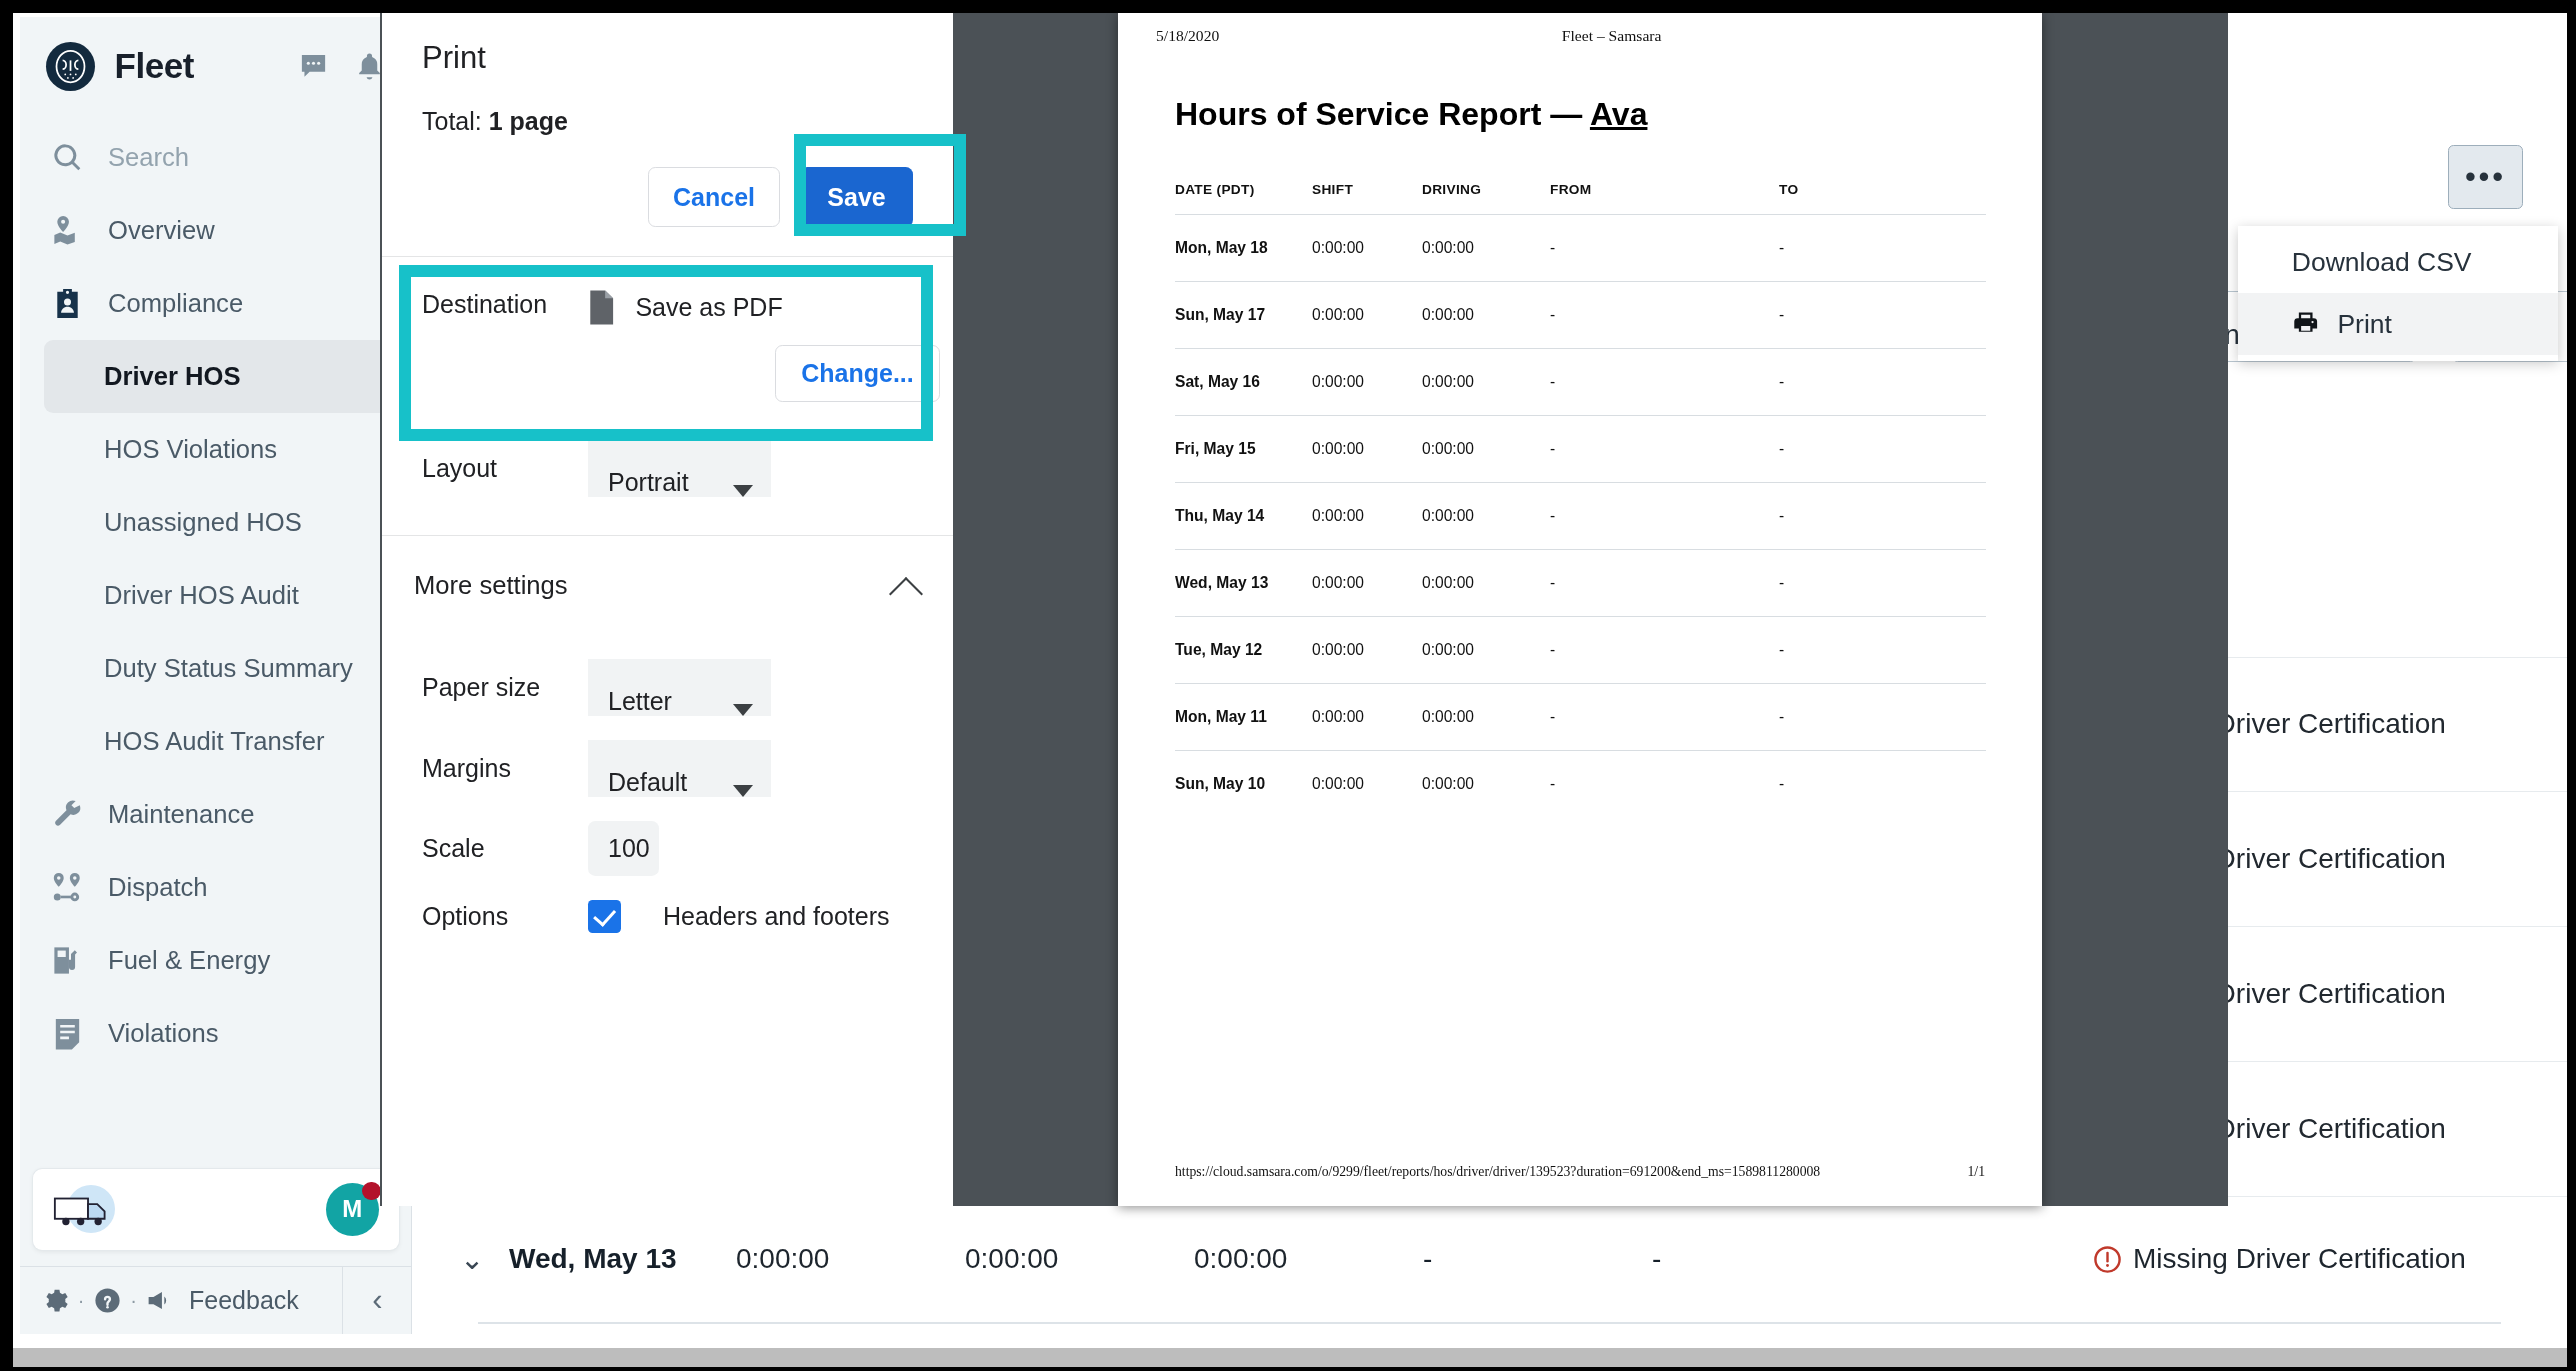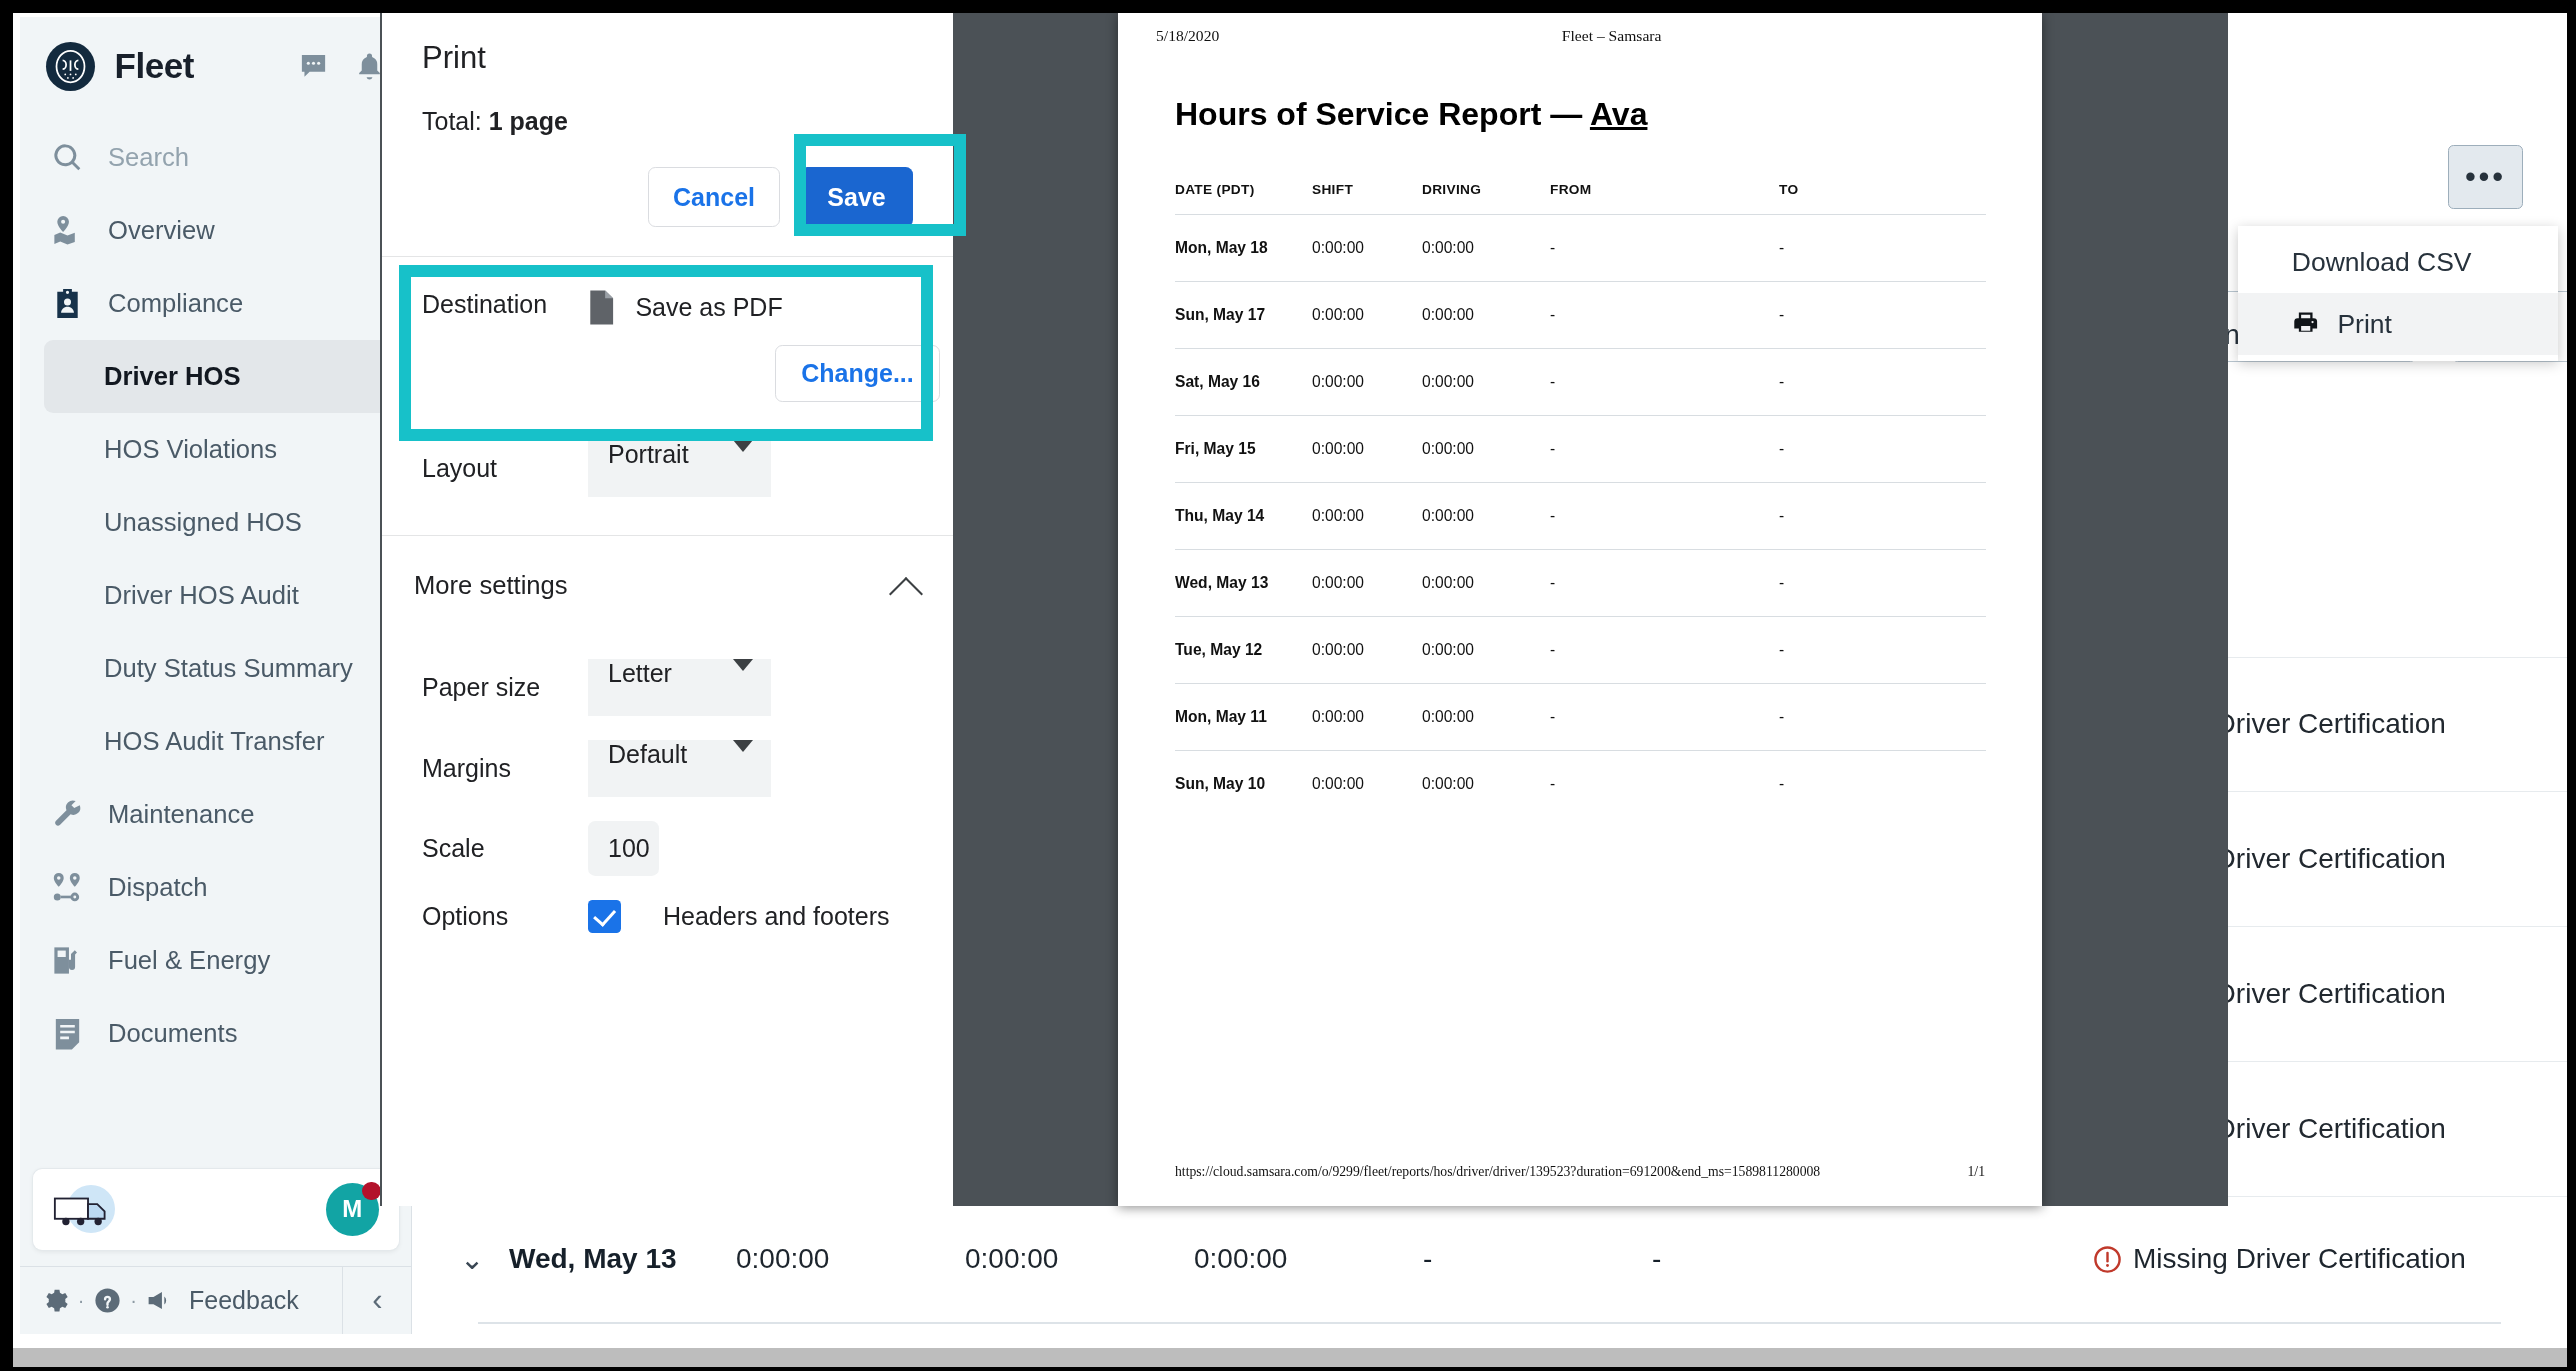--- a/index.html
+++ b/index.html
@@ -257,21 +257,21 @@
   .radio.on::after { content:""; position:absolute; left:6.4px; top:6.4px; width:14.6px; height:14.6px; border-radius:50%; background:#1a73e8;}
   .pd-pages .rlabel { margin-left:42px; font-size:25px;}
   .pd-range { margin-top:20px; align-items:center;}
   .range-input {
     margin-left:42px; width:229px; height:55px; background:#f1f3f4; border-radius:7.3px;
     display:flex; align-items:center; padding-left:22px; color:#5f6368; font-size:24px;
   }
   .pd-layout { margin-top:38px; align-items:center; }
   .select {
     width:183px; height:57px; background:#f1f3f4; border-radius:0;
-    display:flex; align-items:flex-start; padding:0 18.3px 0 20px; font-size:25px; color:#202124;
+    display:flex; align-items:flex-end; padding:0 18.3px 0 20px; font-size:25px; color:#202124;
   }
   .select .caret { margin-left:auto; width:0;height:0;border-left:10px solid transparent;border-right:10px solid transparent;border-top:12px solid #3c4043;}
   .pd-divider { margin-top:38px; height:0.9px; background:#e4e5e6;}
   .pd-more {
     display:flex; align-items:center; padding:0 32px; height:99px;
     font-size:25.6px; color:#202124;
   }
   .pd-more .chev-up { margin-left:auto; width:27.4px; height:18.3px; position:relative;}
   .pd-more .chev-up::before {
     content:""; position:absolute; left:0; top:5.5px; width:22px; height:22px;
@@ -466,21 +466,21 @@
         </span>
         <span class="sb-lbl">Fuel &amp; Energy</span>
       </div>
       <div class="sb-item">
         <span class="sb-ic">
           <svg viewBox="0 0 24 24">
               <path d="M4 2h16v16l-5 5H4z"></path>
               <path d="M7 7h10M7 11h10M7 15h6" stroke="#f1f5f7" stroke-width="1.8"></path>
             </svg>
         </span>
-        <span class="sb-lbl">Documents</span>
+        <span class="sb-lbl">Violations</span>
       </div>
     </div>
 
     <div class="sb-footer-card">
       <div class="truck-wrap">
         <div class="truck-circle"></div>
         <svg viewBox="0 0 64 38">
           <rect x="2" y="6" width="36" height="22" fill="#fff" stroke="#223" stroke-width="2"></rect>
           <path d="M38 12h10l8 8v8H38z" fill="#bcd9f2" stroke="#223" stroke-width="2"></path>
           <circle cx="14" cy="31" r="4" fill="#223"></circle>

